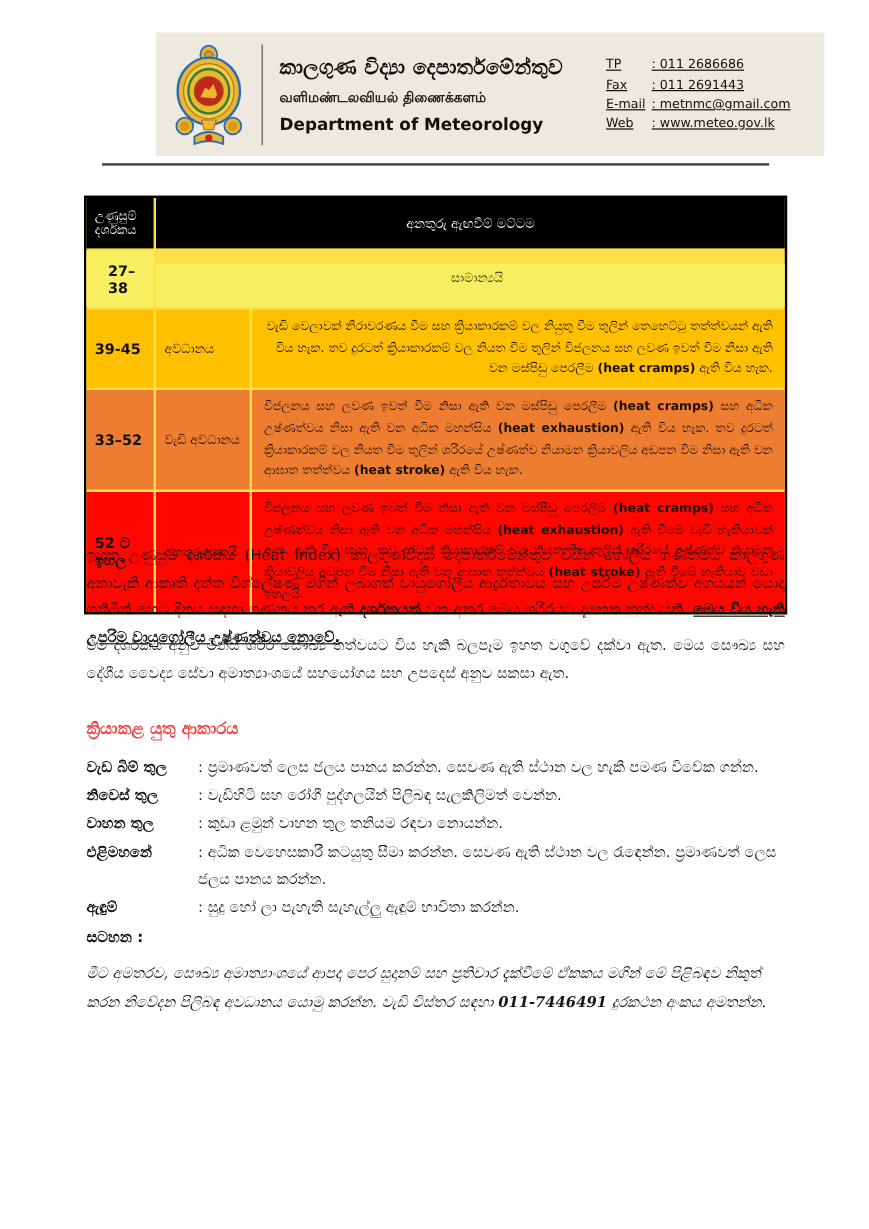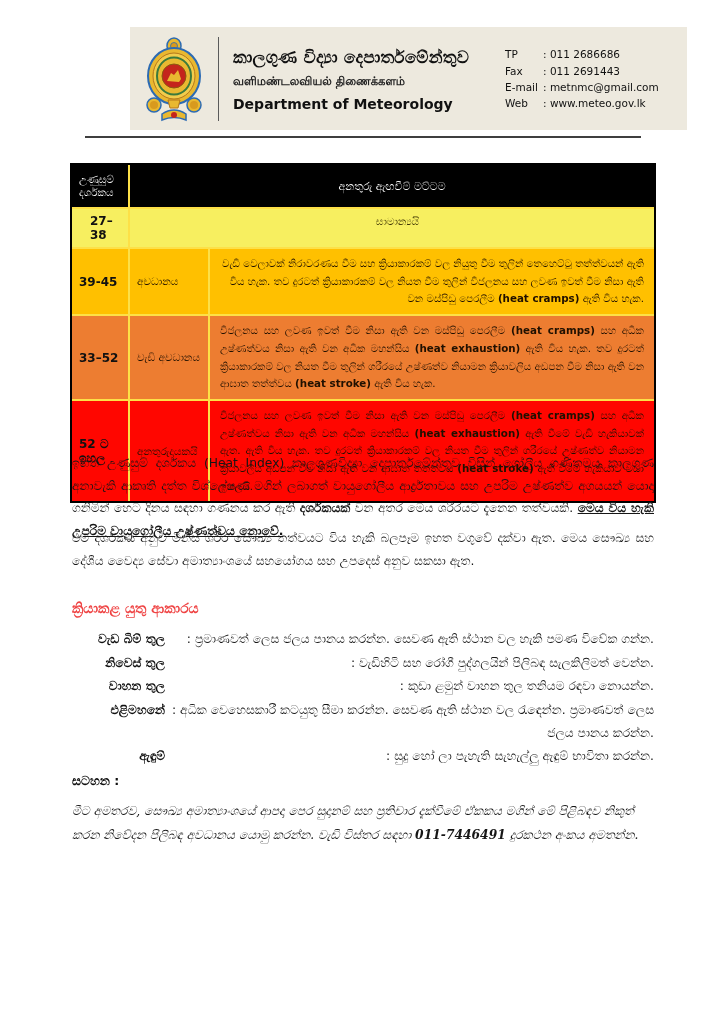--- a/index.html
+++ b/index.html
@@ -14,53 +14,53 @@
     position:absolute; left:84px; top:27px; width:557px; height:103px;
     background:#EDE9DE; display:flex; align-items:center; padding:7px 10px 7px 12px;margin-left:46px;
   }
   .logo-wrap { width:64px; height:90px; flex:0 0 64px; }
   .head-divider { width:1px; height:84px; background:#5a5a5a; margin:0 14px 0 12px; }
   .titles { flex:1 1 auto; padding-top:2px; }
   .title-si { font-size:17px; font-weight:bold; color:#111; letter-spacing:.2px; }
   .title-ta { font-size:11.5px; font-weight:bold; color:#222; margin-top:7px; font-family:"DejaVu Serif","Liberation Serif",serif; }
   .title-en { font-size:14px; font-weight:bold; color:#111; margin-top:7px; }
   .contacts { flex:0 0 172px; font-size:10.5px; color:#111; line-height:1.55; padding-top:1px; }
-  .contact-row { display:flex; }
+  .contact-row { display:flex;text-decoration:underline; }
   .contact-label { width:38px; flex:0 0 38px; }
   .rule { position:absolute; left:85px; top:136px; width:556px; height:2px; background:#3f3f3f; }
 
   
   .htable {
     position:absolute; left:70px; top:163px; width:586px;
     display:grid; grid-template-columns:56px 78px 1fr;
     border:2px solid #000; background:#fde047;
     grid-auto-rows:min-content; gap:2px;
   }
   .cell { padding:5px 7px; }
   .cell-merged { grid-column:2 / 4; }
   .th { background:#000; color:#fff; font-size:10.5px; min-height:42px; }
   .th-c1 { display:flex; align-items:center; }
   .th-main { display:flex; align-items:center; justify-content:center; text-align:left; font-size:11px; }
   .range-cell { font-weight:bold; font-size:12px; display:flex; align-items:center; color:#111; }
   .level-cell { font-size:10.5px; display:flex; align-items:center; color:#201000; }
   .desc-cell { font-size:10.3px; line-height:1.72; text-align:justify; color:#201000; padding:6px 10px; }
-  .normal-cell { display:flex; justify-content:center; font-size:10.5px; color:#3a3000; padding-top:6px; min-height:36px; }
+  .normal-cell { display:flex; justify-content:center; font-size:10.5px; color:#3a3000; padding-top:6px; min-height:36px;margin-top:11px; }
   .row1-bg { background:#F7EF60;padding-left:18px; }
   .row2-bg { background:#FFC000;text-align:right; }
   .row3-bg { background:#ED7D31; }
   .row4-bg { background:#FF0600; }
 
   
   .body-text { position:absolute; left:72px; width:582px; font-size:12.3px; line-height:1.84; text-align:justify; color:#161616; }
   .para1 { top:452px; }
   .para2 { top:527px; }
   .seg-b { font-weight:bold; }
   .seg-u { text-decoration:underline; }
   .section-heading { position:absolute; left:72px; top:600px; font-size:14px; font-weight:bold; color:#ef4444; }
-  .action-list { position:absolute; left:72px; top:628px; width:582px;text-align:right; }
+  .action-list { position:absolute; left:72px; top:628px; width:582px; }
   .action-item { display:flex; margin-bottom:1px; font-size:12.3px; line-height:1.84; }
   .action-label { flex:0 0 93px; font-weight:bold; color:#111; }
   .action-text { flex:1 1 auto; color:#161616; }
   .note-heading { position:absolute; left:72px; top:773px; font-size:12.5px; font-weight:bold; color:#111; }
   .note-text { position:absolute; left:72px; top:800px; width:582px; font-size:12.3px; line-height:1.9; font-style:italic; color:#161616; font-family:"DejaVu Serif","Liberation Serif",serif; }
 </style>
 </head>
 <body>
 
 <div class="page">

